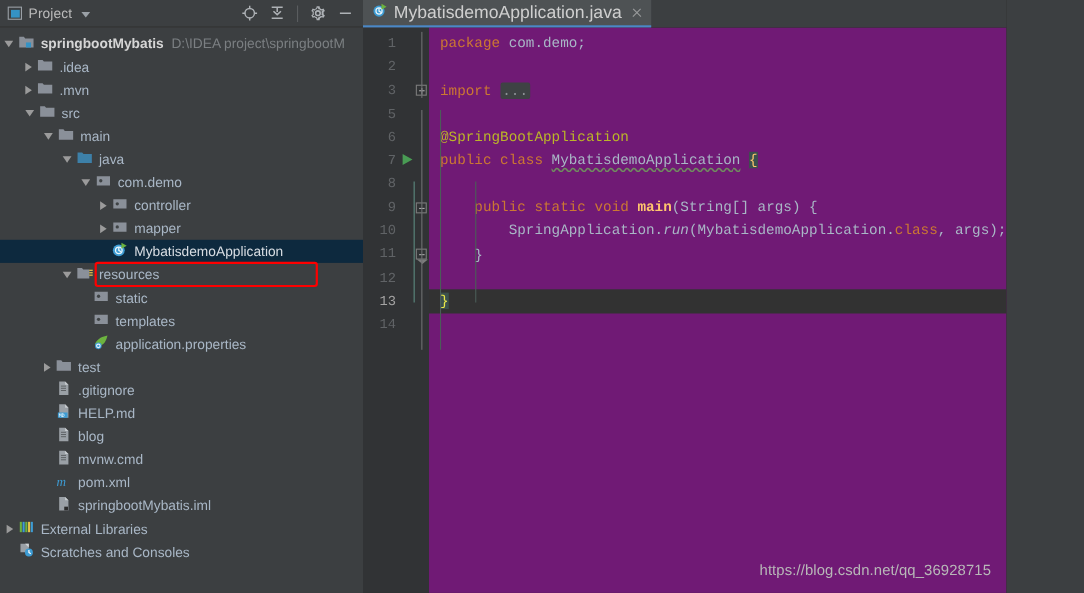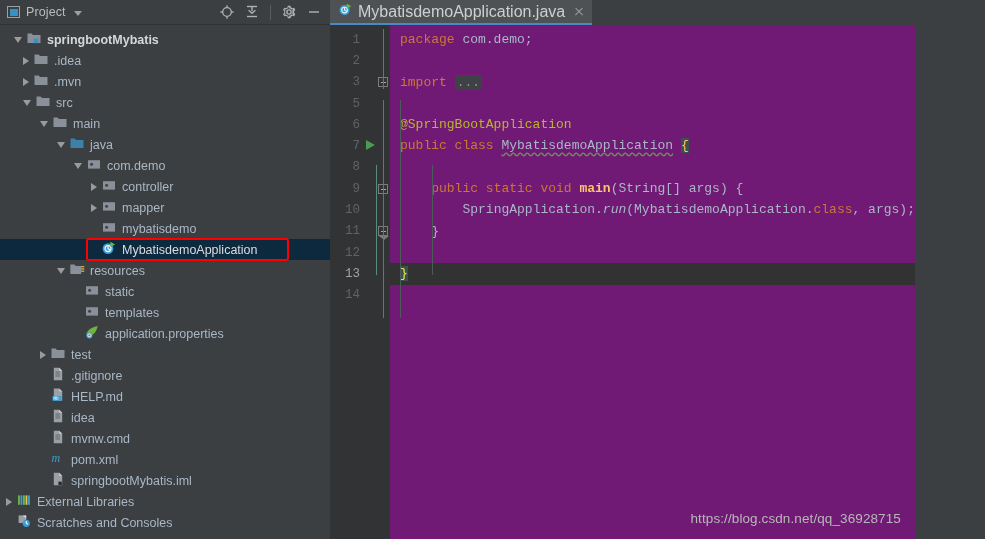--- a/index.html
+++ b/index.html
@@ -265,27 +265,28 @@
         <div class="tool-btn">
           <svg width="16" height="16" viewBox="0 0 16 16">
             <line x1="3" y1="8" x2="13" y2="8" stroke="#aeb2b6" stroke-width="1.4"></line>
           </svg>
         </div>
       </div>
     </div>
 
     <div id="tree">
 
-      <div class="row" style="padding-left: 14px;">
+      <div class="row" style="padding-left: 4px;">
           <span class="arrow open"></span>
           <span class="ico"><svg width="16" height="16" viewBox="0 0 16 16">
               <path d="M1.5 3.5h4.2l1.2 1.4h7.6v8.2H1.5z" fill="#8a9099"></path>
         <rect x="7.6" y="8.6" width="4.6" height="4.6" fill="#3592c4"></rect>
             </svg></span>
           <span class="label bold">springbootMybatis</span>
+          <span class="sublabel">D:\IDEA project\springbootM</span>
         </div>
         <div class="row" style="padding-left: 23px;">
           <span class="arrow closed"></span>
           <span class="ico"><svg width="16" height="16" viewBox="0 0 16 16">
               <path d="M1.5 3.6h4.2l1.2 1.4h7.6v8.1H1.5z" fill="#8a9099"></path>
             </svg></span>
           <span class="label">.idea</span>
         </div>
         <div class="row" style="padding-left: 23px;">
           <span class="arrow closed"></span>
@@ -331,28 +332,20 @@
             </svg></span>
           <span class="label">controller</span>
         </div>
         <div class="row" style="padding-left: 91px;">
           <span class="arrow closed"></span>
           <span class="ico"><svg width="16" height="16" viewBox="0 0 16 16">
               <path d="M2 4.2h12v8.4H2z" fill="#8a9099"></path>
         <circle cx="5.6" cy="8.3" r="1.5" fill="#3f4345"></circle>
             </svg></span>
           <span class="label">mapper</span>
-        </div>
-        <div class="row" style="padding-left: 91px;">
-          <span class="arrow none"></span>
-          <span class="ico"><svg width="16" height="16" viewBox="0 0 16 16">
-              <path d="M2 4.2h12v8.4H2z" fill="#8a9099"></path>
-        <circle cx="5.6" cy="8.3" r="1.5" fill="#3f4345"></circle>
-            </svg></span>
-          <span class="label">mybatisdemo</span>
         </div>
         <div class="row selected" style="padding-left: 91px;">
           <span class="arrow none"></span>
           <span class="ico"><svg width="16" height="16" viewBox="0 0 16 16">
               <circle cx="7" cy="8.6" r="5.4" fill="#3d9cd4"></circle>
         <circle cx="7" cy="8.6" r="3" fill="none" stroke="#e8f4fb" stroke-width="1.2"></circle>
         <path d="M7 5.8 L7 8.6 L9 9.9" stroke="#e8f4fb" stroke-width="1.2" fill="none"></path>
         <path d="M9.4 1.7 L14.2 4.4 L9.4 7.1 Z" fill="#6cb33f"></path>
             </svg></span>
           <span class="label">MybatisdemoApplication</span>
@@ -426,21 +419,21 @@
           <span class="arrow none"></span>
           <span class="ico"><svg width="16" height="16" viewBox="0 0 16 16">
               <path d="M3.8 1.8h5.4l3 3v9.4H3.8z" fill="#9aa0a6"></path>
         <path d="M9.2 1.8l3 3h-3z" fill="#c8ccd0"></path>
         <g stroke="#5d6164" stroke-width=".9">
           <line x1="5.4" y1="6" x2="10" y2="6"></line>
                 <line x1="5.4" y1="8" x2="10" y2="8"></line>
           <line x1="5.4" y1="10" x2="10" y2="10"></line>
               </g>
             </svg></span>
-          <span class="label">idea</span>
+          <span class="label">blog</span>
         </div>
         <div class="row" style="padding-left: 40px;">
           <span class="arrow none"></span>
           <span class="ico"><svg width="16" height="16" viewBox="0 0 16 16">
               <path d="M3.8 1.8h5.4l3 3v9.4H3.8z" fill="#9aa0a6"></path>
         <path d="M9.2 1.8l3 3h-3z" fill="#c8ccd0"></path>
         <g stroke="#5d6164" stroke-width=".9">
           <line x1="5.4" y1="6" x2="10" y2="6"></line>
                 <line x1="5.4" y1="8" x2="10" y2="8"></line>
           <line x1="5.4" y1="10" x2="10" y2="10"></line>

